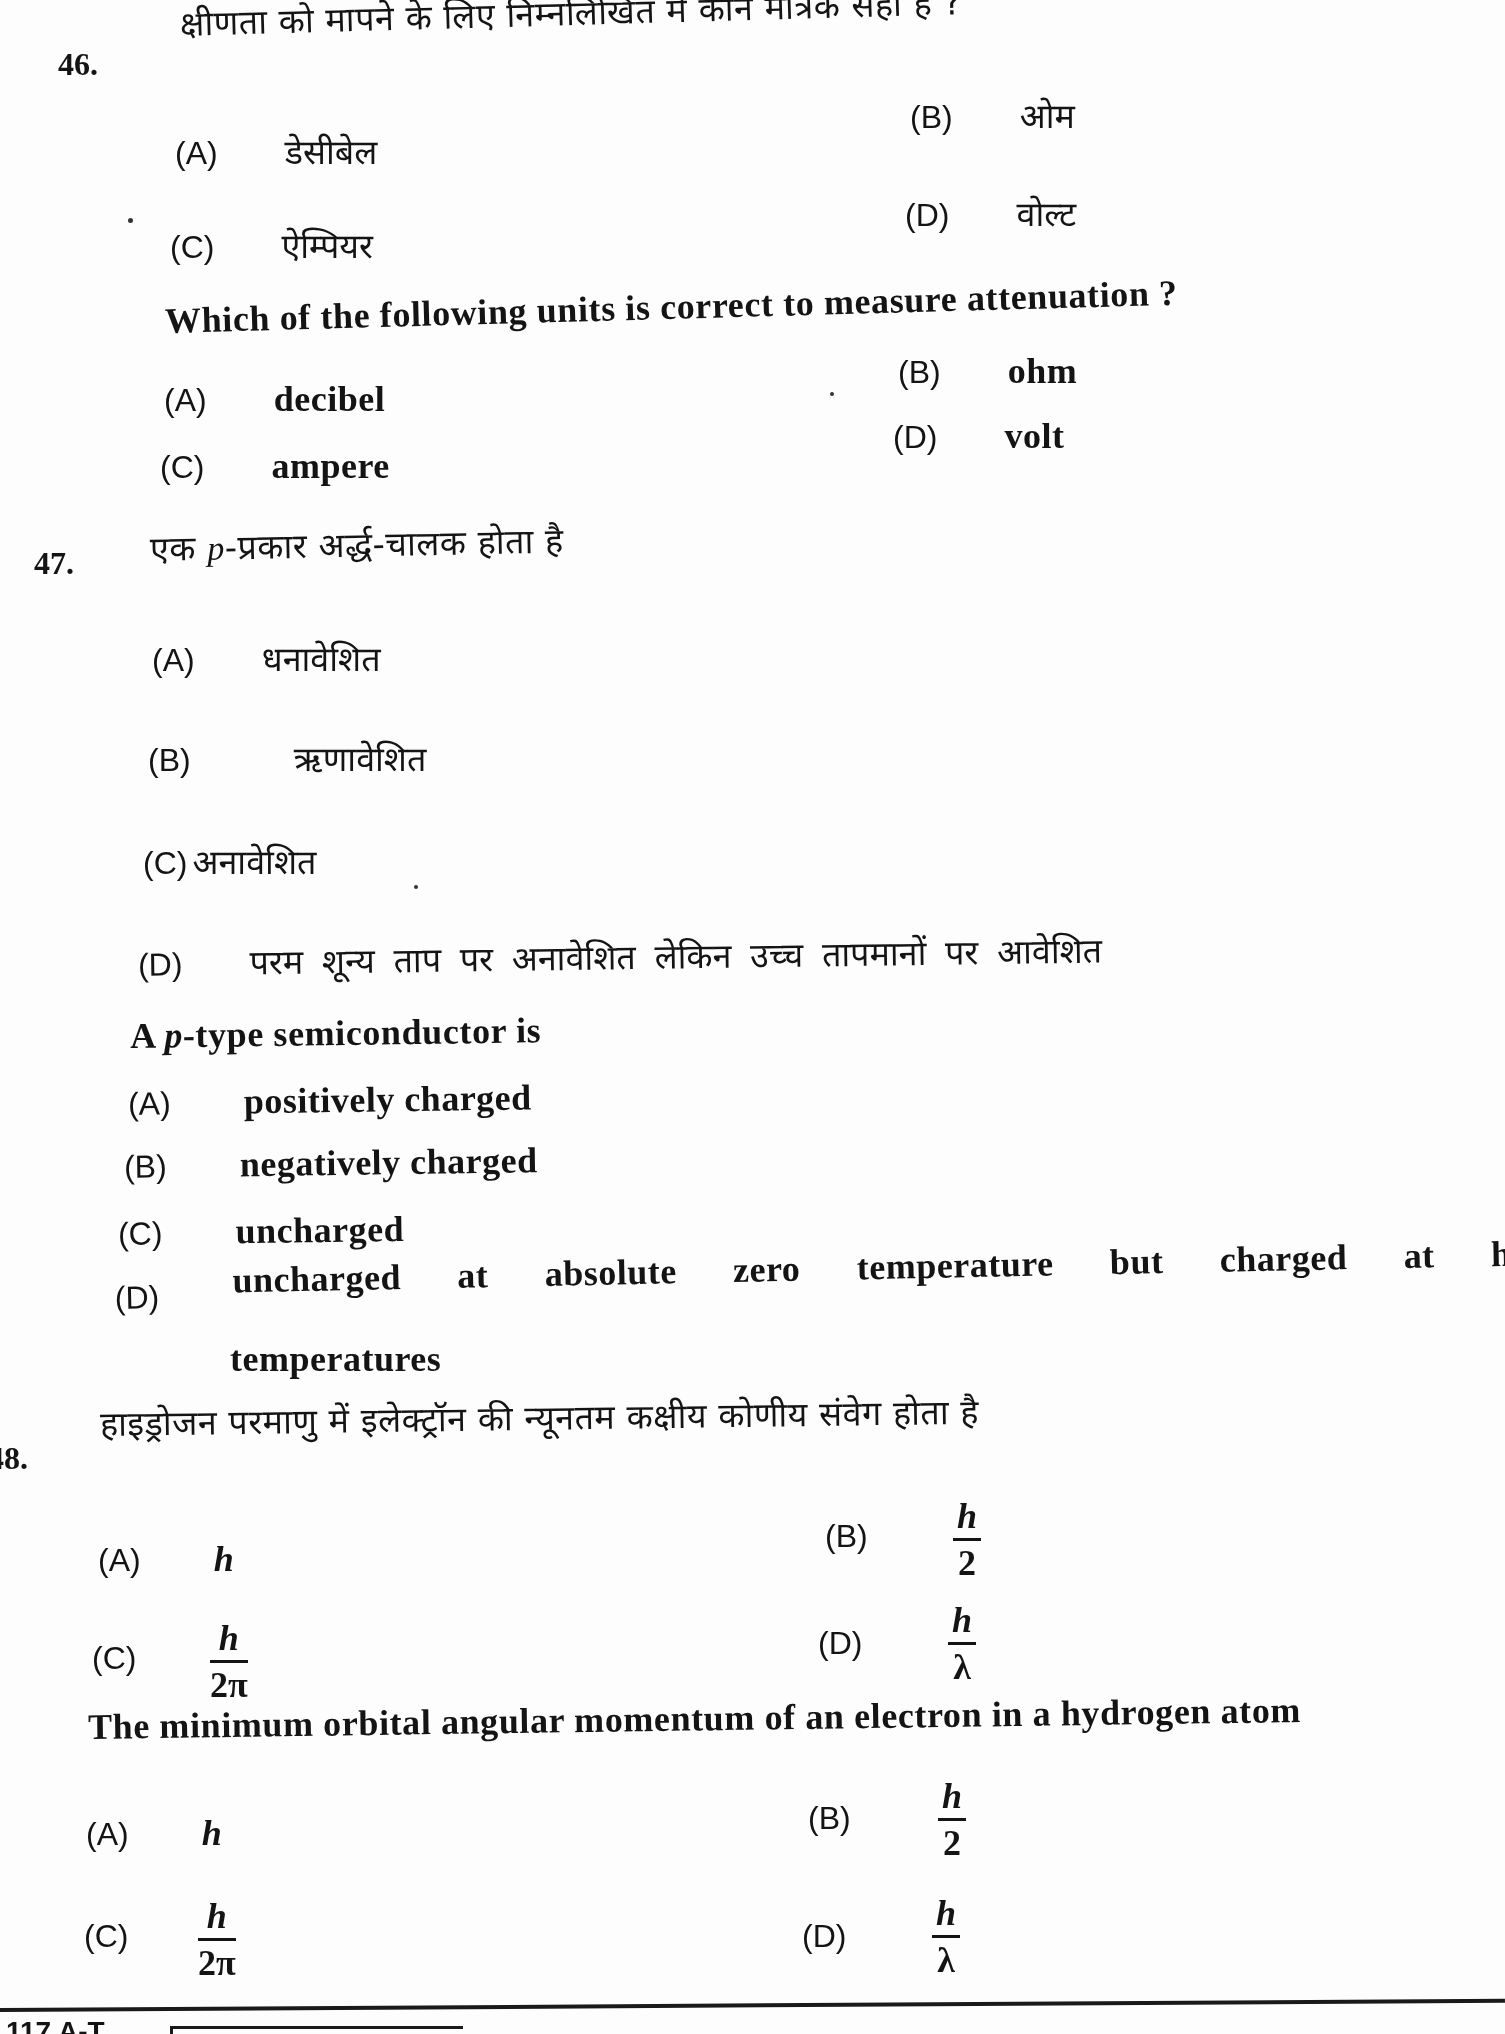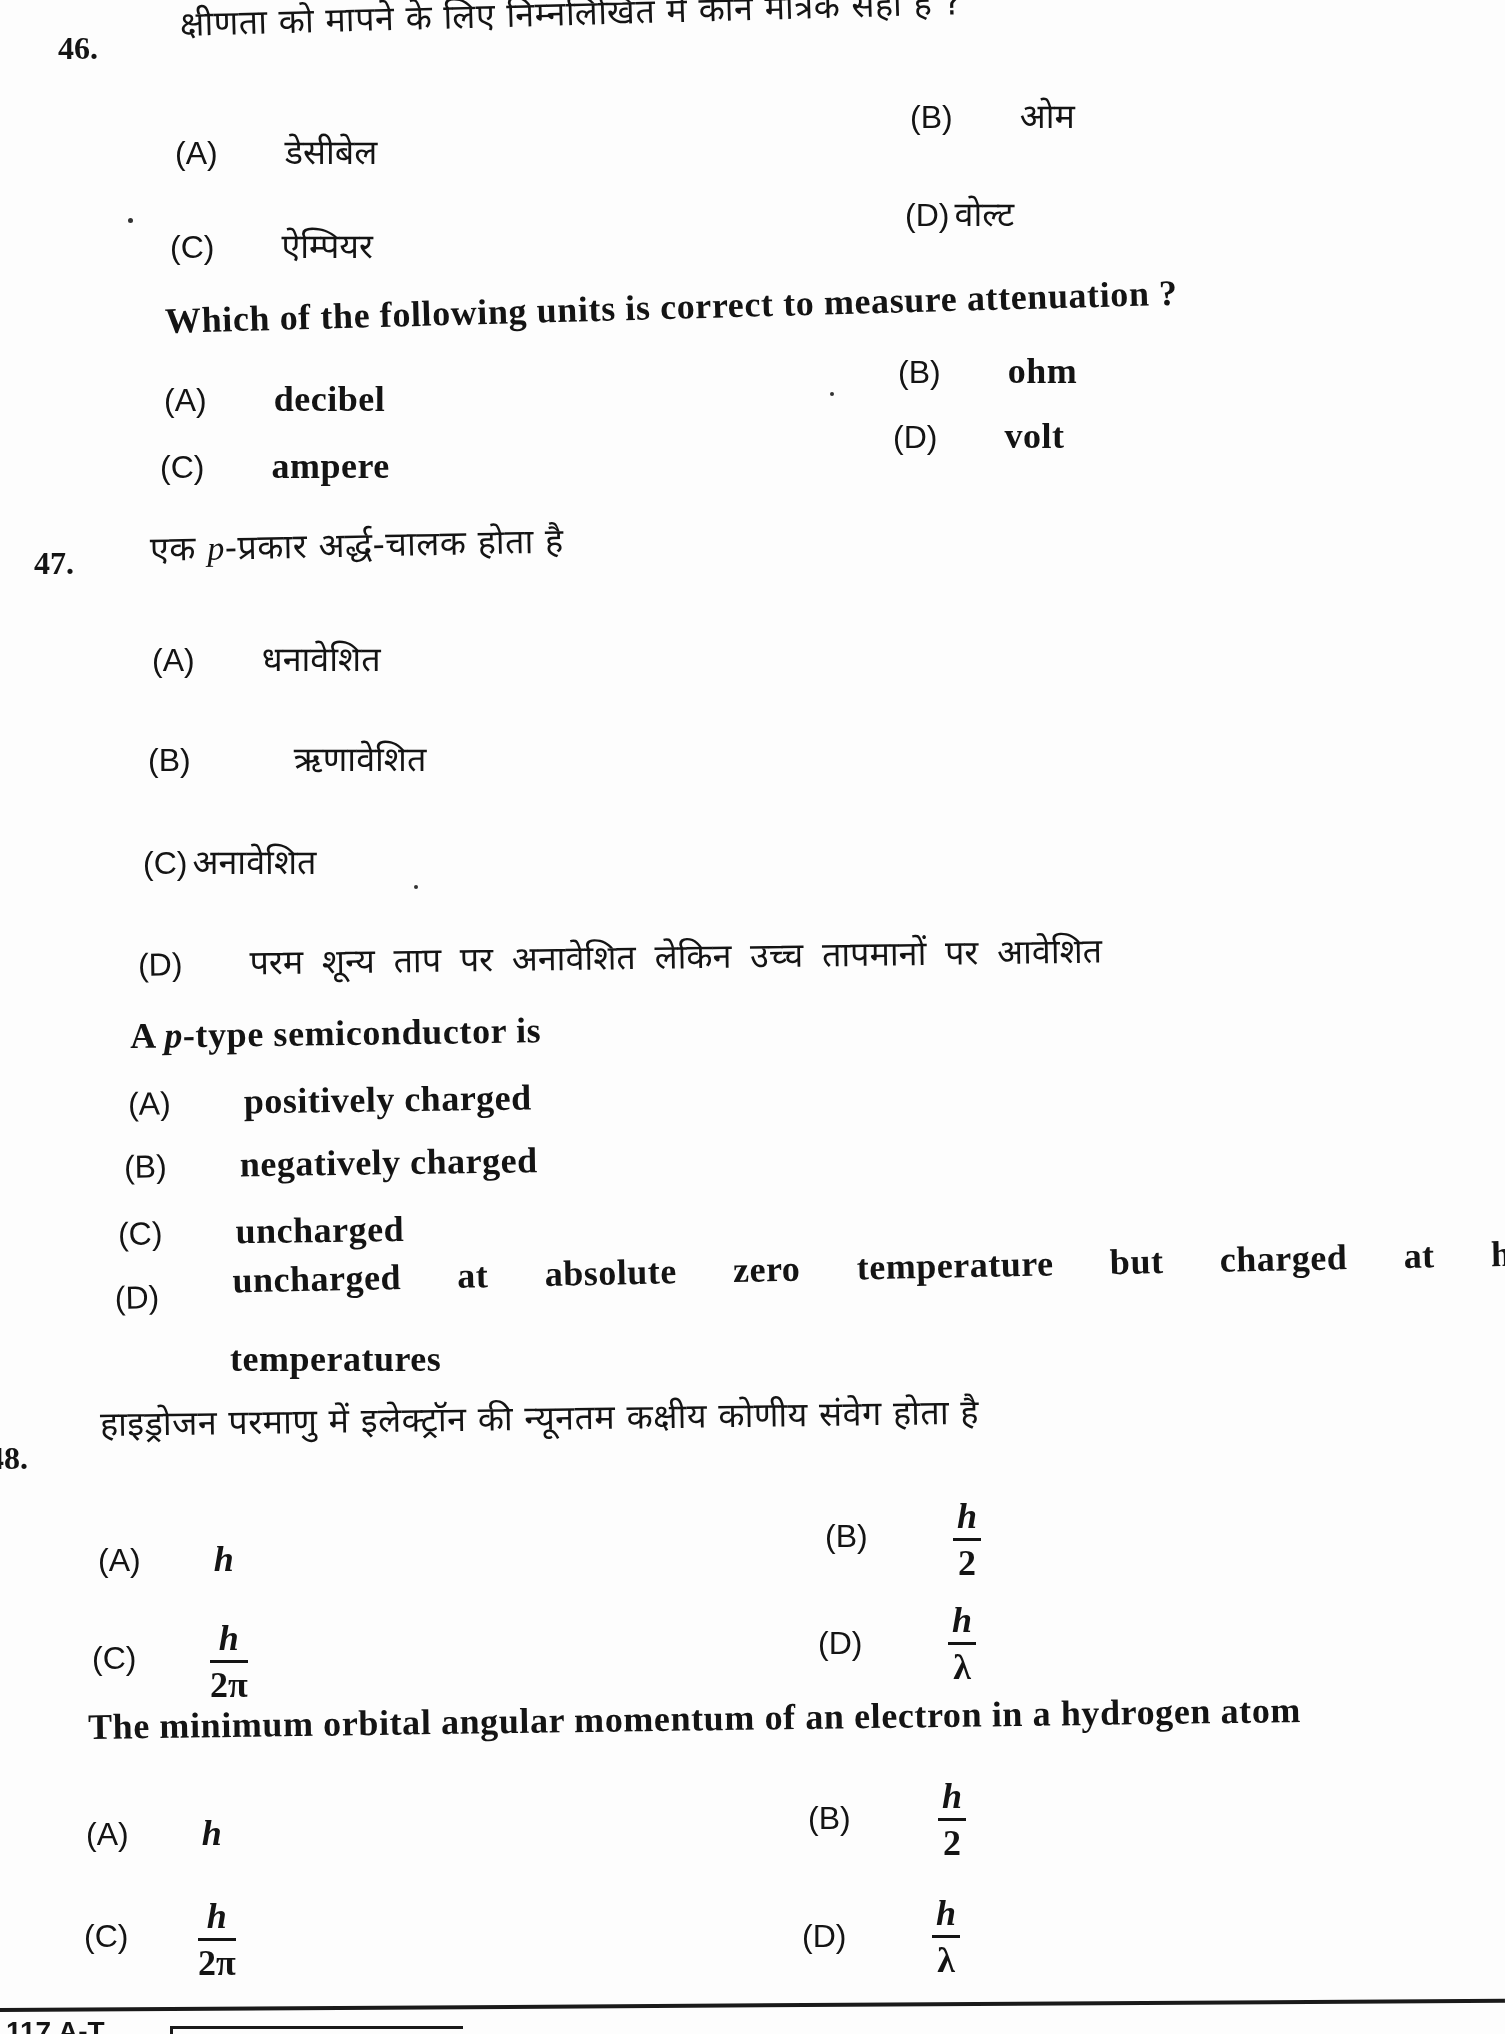--- a/index.html
+++ b/index.html
@@ -25,38 +25,38 @@
   .footer-line { position:absolute; left:0; top:2008px; width:1505px; height:4px; background:#1a1a1a; transform:rotate(-0.35deg); transform-origin:left center; }
   .footer-box { position:absolute; left:170px; top:2026px; width:290px; height:10px; border-top:3px solid #1a1a1a; border-left:3px solid #1a1a1a; }
   .footer-code { position:absolute; left:6px; top:2016px; font-family:"Liberation Sans",sans-serif; font-size:28px; font-weight:bold; }
   .speck { position:absolute; width:5px; height:5px; border-radius:50%; background:#333; }
 </style>
 </head>
 <body>
 
 <div class="page">
 
-  <div class="abs qnum" style="left:58px; top:30px;">46.</div>
+  <div class="abs qnum" style="left:58px; top:46px;">46.</div>
   <div class="abs hi tilt1" style="left:180px; top:0px;">क्षीणता को मापने के लिए निम्नलिखित में कौन मात्रक सही है ?</div>
 
   <div class="abs" style="left:175px; top:128px;">
     <span class="lbl">(A)</span>
     <span class="opt-hi" style="margin-left:62px;">डेसीबेल</span>
   </div>
   <div class="abs" style="left:910px; top:92px;">
     <span class="lbl">(B)</span>
     <span class="opt-hi" style="margin-left:62px;">ओम</span>
   </div>
   <div class="abs" style="left:170px; top:222px;">
     <span class="lbl">(C)</span>
     <span class="opt-hi" style="margin-left:62px;">ऐम्पियर</span>
   </div>
   <div class="abs" style="left:905px; top:190px;">
     <span class="lbl">(D)</span>
-    <span class="opt-hi" style="">वोल्ट</span>
+    <span class="opt-hi" style="margin-left:62px;">वोल्ट</span>
   </div>
   <div class="speck" style="left:128px; top:218px;"></div>
 
   <div class="abs en tilt1" style="left:165px; top:300px;">Which of the following units is correct to measure attenuation ?</div>
 
   <div class="abs" style="left:164px; top:378px;">
     <span class="lbl">(A)</span>
     <span class="opt-en" style="margin-left:62px;">decibel</span>
   </div>
   <div class="abs" style="left:898px; top:350px;">

